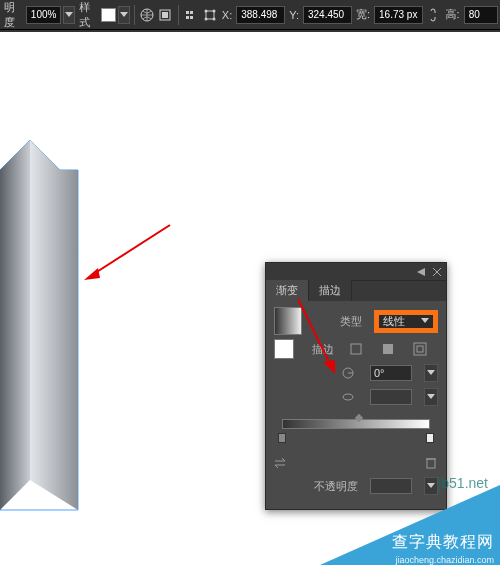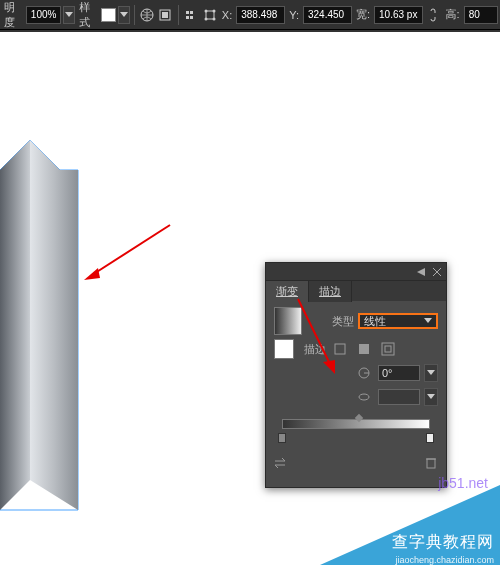--- a/index.html
+++ b/index.html
@@ -83,46 +83,45 @@
   justify-content: flex-end;
   padding: 0 4px;
   gap: 6px;
   border-bottom: 1px solid #2a2a2a;
 }
 .gp-header-icon { width: 10px; height: 10px; display: flex; align-items: center; justify-content: center; }
 .gp-tabs {
   display: flex;
   background: #383838;
   height: 20px;
-  align-items: center;
-  text-decoration: underline;
+  align-items: flex-end;
 }
 .gp-tab {
   padding: 3px 10px;
   font-size: 11px;
   background: #383838;
   border-right: 1px solid #2a2a2a;
   cursor: pointer;
 }
 .gp-tab.active { background: #4a4a4a; }
 .gp-body { padding: 6px 8px 10px 8px; }
-.gp-row { display: flex; align-items: center; margin-bottom: 4px; gap: 4px; }
+.gp-row { display: flex; align-items: center; margin-bottom: 4px; gap: 12px; }
 .gp-row-label { width: 48px; text-align: right; color: #bbb; font-size: 11px; }
 .gp-preview {
   width: 28px; height: 28px;
   background: linear-gradient(to right, #333, #eee);
   border: 1px solid #777;
 }
 .gp-select {
   flex: 1;
   background: #2a2a2a;
-  border: 2px solid #f97316;
+  border: 5px solid #f97316;
   color: #ddd;
   font-size: 11px;
-  height: 16px;
+  height: 23px;
   padding: 0 4px;
   display: flex;
   align-items: center;
   justify-content: space-between;
 }
 .gp-numfield {
   background: #2a2a2a;
   border: 1px solid #666;
   color: #ddd;
   font-size: 11px;
@@ -157,21 +156,21 @@
   width: 6px; height: 6px;
   background: #888;
   transform: rotate(45deg);
   top: -4px;
 }
 
 .watermark1 {
   position: absolute;
   right: 12px;
   bottom: 74px;
-  color: #8b5cf6;
+  color: #0f766e;
   font-size: 14px;
   opacity: 0.7;
 }
 .watermark-badge {
   position: absolute;
   right: 0; bottom: 0;
   width: 180px; height: 80px;
 }
 .wm-badge-tri {
   position: absolute;
@@ -259,21 +258,21 @@
       <span>388.498</span>
     </div>
 
   <span class="toolbar-label">Y:</span>
   <div class="numbox">
       <span>324.450</span>
     </div>
 
   <span class="toolbar-label">宽:</span>
   <div class="numbox">
-      <span>10.63 px</span>
+      <span>16.73 px</span>
     </div>
 
   <div class="icon-btn">
     <svg width="10" height="14">
         <path d="M3,3 a2,2 0 0 1 4,0 v2 M3,11 a2,2 0 0 0 4,0 v-2" stroke="#ccc" fill="none"></path>
       </svg>
   </div>
 
   <span class="toolbar-label">高:</span>
   <div class="numbox small">
@@ -407,20 +406,29 @@
           </div>
         <div style="flex:1"></div>
         <div class="icon-btn" style="width:14px">
             <svg width="10" height="12">
               <rect x="1" y="2" width="8" height="9" fill="none" stroke="#999"></rect>
               <line x1="0" y1="2" x2="10" y2="2" stroke="#999"></line>
             </svg>
           </div>
       </div>
 
+      <div class="gp-row" style="justify-content:flex-end">
+        <div class="gp-row-label" style="width:56px">不透明度</div>
+        <div class="gp-numfield empty"></div>
+        <div class="drop-btn">
+            <svg width="8" height="6">
+              <polygon points="0,0 8,0 4,5" fill="#ccc"></polygon>
+            </svg>
+          </div>
+      </div>
 
     </div>
   </div>
 
   <svg class="red-arrow" style="left:293px; top:264px;" width="50" height="90">
     <line x1="5" y1="5" x2="38" y2="72" stroke="#e40000" stroke-width="2"></line>
     <polygon points="42,80 30,68 42,66" fill="#e40000"></polygon>
   </svg>
 
   <div class="watermark1">jb51.net</div>

